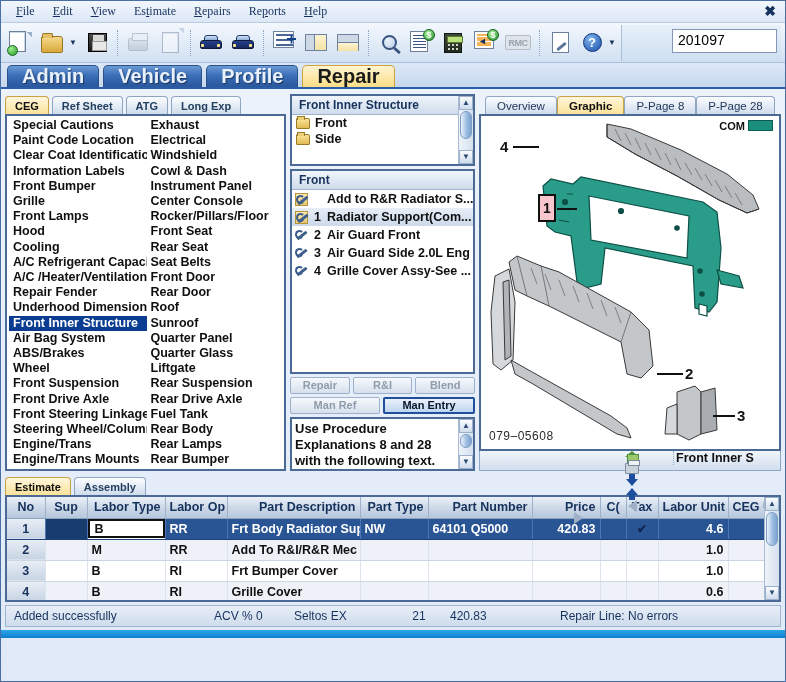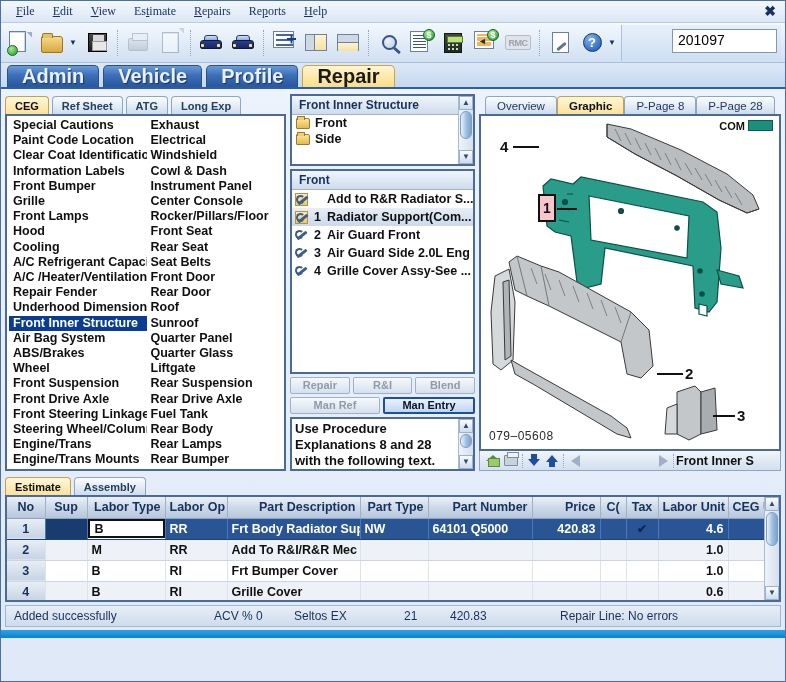--- a/index.html
+++ b/index.html
@@ -303,21 +303,21 @@
   .comlbl { position:absolute; right:34px; top:4px; font-size:11px; font-weight:bold; color:#101010;}
   .comswatch { position:absolute; right:6px; top:4px; width:25px; height:11px; background:#1b8f7e; border:1px solid #0d5c50;}
   .partnum { position:absolute; left:8px; bottom:6px; font-size:12px; color:#2b2b2b; letter-spacing:.5px;}
   .callout { position:absolute; font-size:15px; font-weight:bold; color:#111; }
   .cobox { position:absolute; background:#f8c6cd; border:2px solid #111; width:18px; height:28px;
     display:flex; align-items:center; justify-content:center; font-size:14px; font-weight:bold; color:#111;}
   .leader { position:absolute; height:2px; background:#111; }
   .gfoot {
     height:20px; background:linear-gradient(180deg,#f0f5fb,#d2dfee);
     border:1px solid #8fa6c3; border-top:none;
-    display:flex; align-items:center; padding-left:4px; position:relative;
+    display:flex; align-items:center; padding-left:4px; position:relative;flex-direction:column;
   }
   .fbtn { width:18px; height:17px; display:flex; align-items:center; justify-content:center; cursor:default;}
   .fdot { border-left:1px dotted #94a9c4; height:14px; margin:0 2px;}
   .gfoot .title { position:absolute; right:4px; font-size:12.5px; font-weight:bold; color:#101010; white-space:nowrap; overflow:hidden; width:100px;}
   .triL,.triR{width:0;height:0;border-top:6px solid transparent;border-bottom:6px solid transparent;}
   .triL{border-right:9px solid #9fb0c6;}
   .triR{border-left:9px solid #9fb0c6;}
   .home{width:14px;height:12px;position:relative;}
   .home:before{content:"";position:absolute;top:0;left:0;border-left:7px solid transparent;border-right:7px solid transparent;border-bottom:6px solid #4f8f3e;}
   .home:after{content:"";position:absolute;bottom:0;left:2px;width:10px;height:7px;background:#9cc96c;border:1px solid #4f8f3e;}
@@ -840,18 +840,18 @@
         <div class="sbtrack"></div>
         <div class="sbbtn">▼</div>
       </div>
     </div>
   </div>
 
   <div class="status">
     <div class="cell" style="width:200px">Added successfully</div>
     <div class="cell" style="width:80px">ACV % 0</div>
     <div class="cell" style="width:110px">Seltos EX</div>
-    <div class="cell" style="width:46px;text-align:left">21</div>
+    <div class="cell" style="width:46px;text-align:center">21</div>
     <div class="cell" style="width:110px">420.83</div>
     <div class="cell">Repair Line: No errors</div>
   </div>
   <div class="bluebar"></div>
 </div>
 
 </body></html>

